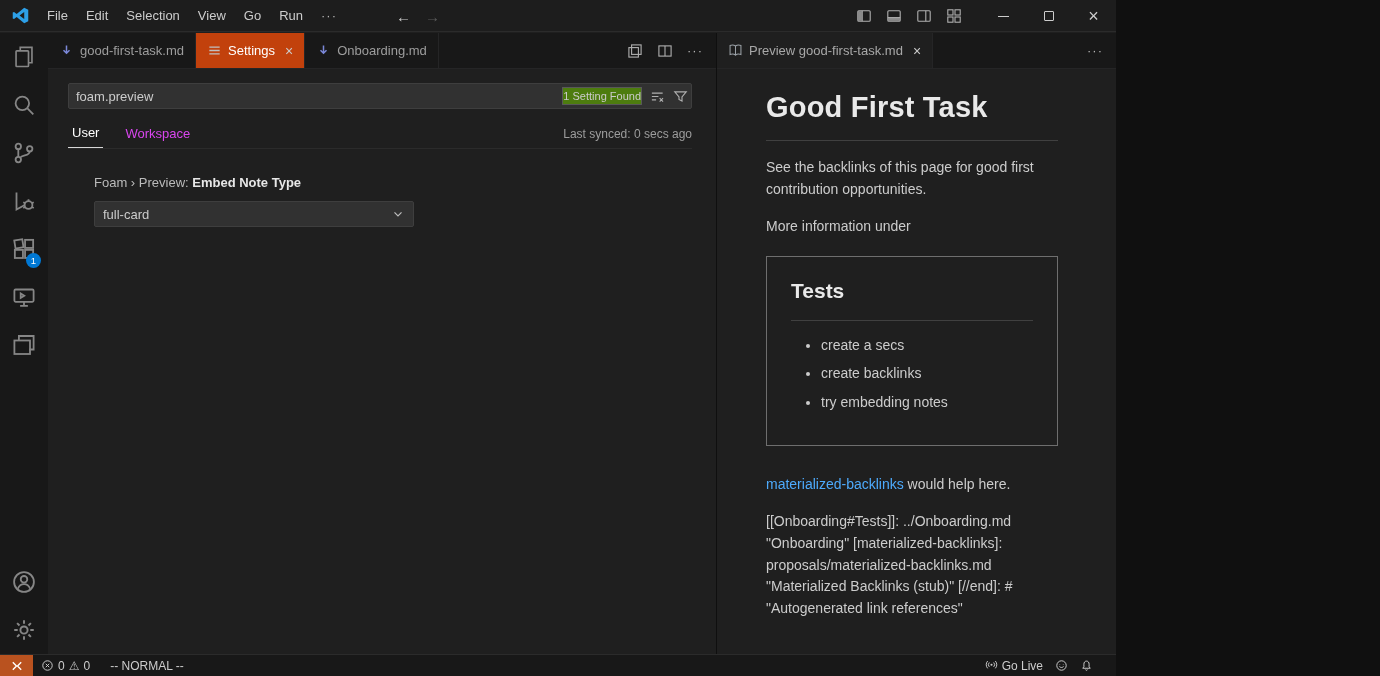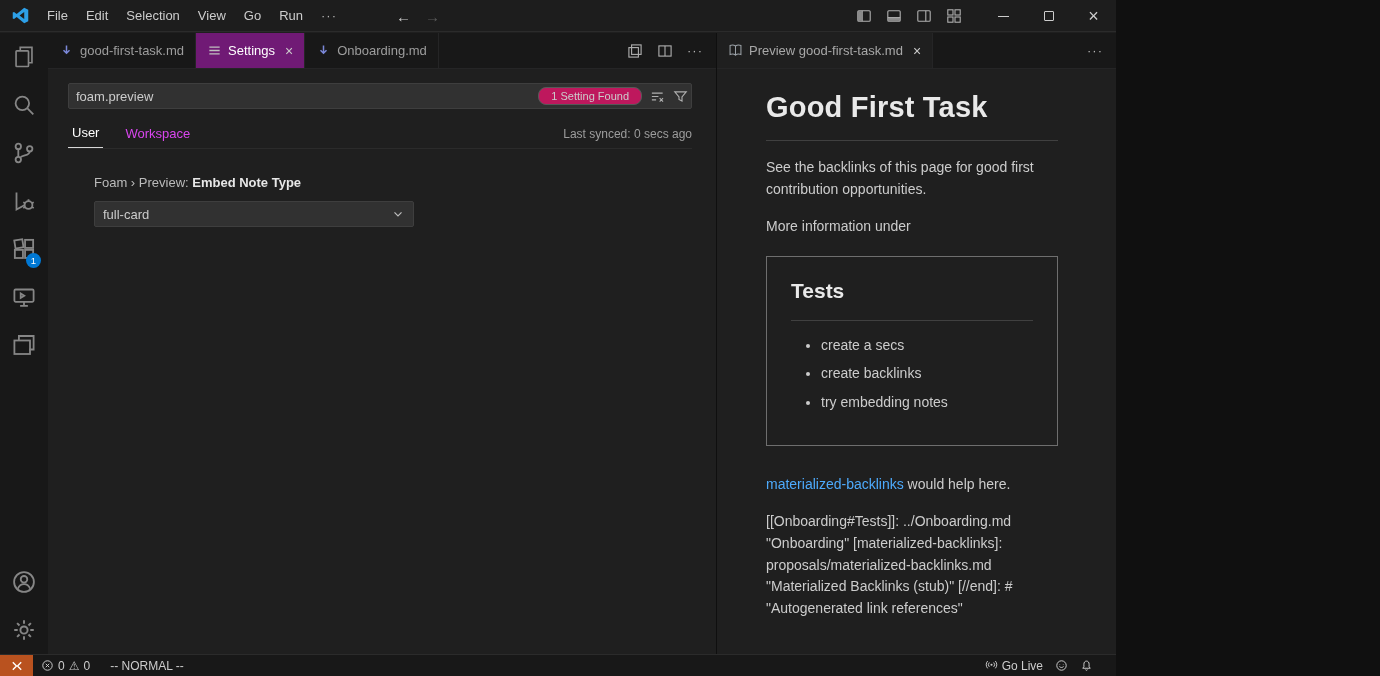--- a/index.html
+++ b/index.html
@@ -30,33 +30,33 @@
   .activitybar{ width:48px; background:#181818; display:flex; flex-direction:column; }
   .ab-item{ width:48px; height:48px; display:flex; align-items:center; justify-content:center; color:#868686; position:relative; }
   .ab-bottom{ margin-top:auto; }
   .ab-badge{ position:absolute; right:7px; bottom:5px; min-width:15px; height:15px; border-radius:50%; background:#0078d4; color:#ffffff; font-size:9.5px; display:flex; align-items:center; justify-content:center; }
 
   .group-left{ width:668px; background:#1f1f1f; display:flex; flex-direction:column; }
   .group-right{ flex:1; background:#1f1f1f; border-left:1px solid #0f0f0f; display:flex; flex-direction:column; }
 
   .tabbar{ height:36px; background:#181818; border-bottom:1px solid #252526; display:flex; align-items:stretch; }
   .tab{ display:flex; align-items:center; gap:6px; padding:0 11px; font-size:13px; color:#9d9d9d; border-right:1px solid #252526; white-space:nowrap; }
-  .tab.active{ background:#701a75; color:#ffffff; }
+  .tab.active{ background:#c2410c; color:#ffffff; }
   .tab.active-dim{ background:#1f1f1f; color:#a8a8a8; }
   .tab .close{ font-size:14px; color:#cccccc; margin-left:4px; line-height:1; }
   .tab-actions{ margin-left:auto; display:flex; align-items:center; gap:8px; padding-right:10px; color:#b0b0b0; }
   .tab-actions .act{ width:22px; height:22px; display:flex; align-items:center; justify-content:center; }
   .more-glyph{ letter-spacing:1px; font-size:13px; color:#b6b6b6; }
 
   
   .settings-body{ padding:14px 24px 0 20px; }
   .search-wrap{ position:relative; }
   .settings-search{ width:100%; height:26px; background:#313131; border:1px solid #3e3e3e; border-radius:2px; color:#cccccc; font-size:13px; padding:0 180px 0 7px; font-family:"Liberation Sans", sans-serif; outline:none; }
   .search-right{ position:absolute; right:4px; top:0; height:26px; display:flex; align-items:center; gap:8px; }
-  .result-badge{ font-size:11px; color:#cccccc; border:1px solid #585858; background:#be185d; border-radius:8px; padding:2px 12px; }
+  .result-badge{ font-size:11px; color:#cccccc; border:1px solid #585858; background:#4d7c0f; border-radius:0; padding:2px 0; }
   .search-right .act{ color:#b0b0b0; display:flex; align-items:center; }
   .scope-row{ display:flex; align-items:flex-end; margin-top:12px; border-bottom:1px solid #2b2b2b; padding-bottom:0; }
   .scope-tab{ font-size:13px; padding:4px 4px 7px; margin-right:18px; color:#d946ef; }
   .scope-tab.active{ color:#ffffff; border-bottom:1px solid #d7d7d7; }
   .last-synced{ margin-left:auto; font-size:12px; color:#9d9d9d; padding-bottom:7px; }
   .setting-item{ margin:26px 0 0 26px; }
   .setting-label{ font-size:13px; }
   .setting-category{ color:#bbbbbb; }
   .setting-name{ color:#e7e7e7; font-weight:bold; }
   .select{ margin-top:11px; width:320px; height:26px; background:#313131; border:1px solid #3e3e3e; border-radius:2px; display:flex; align-items:center; justify-content:space-between; padding:0 8px; font-size:13px; color:#cccccc; }

